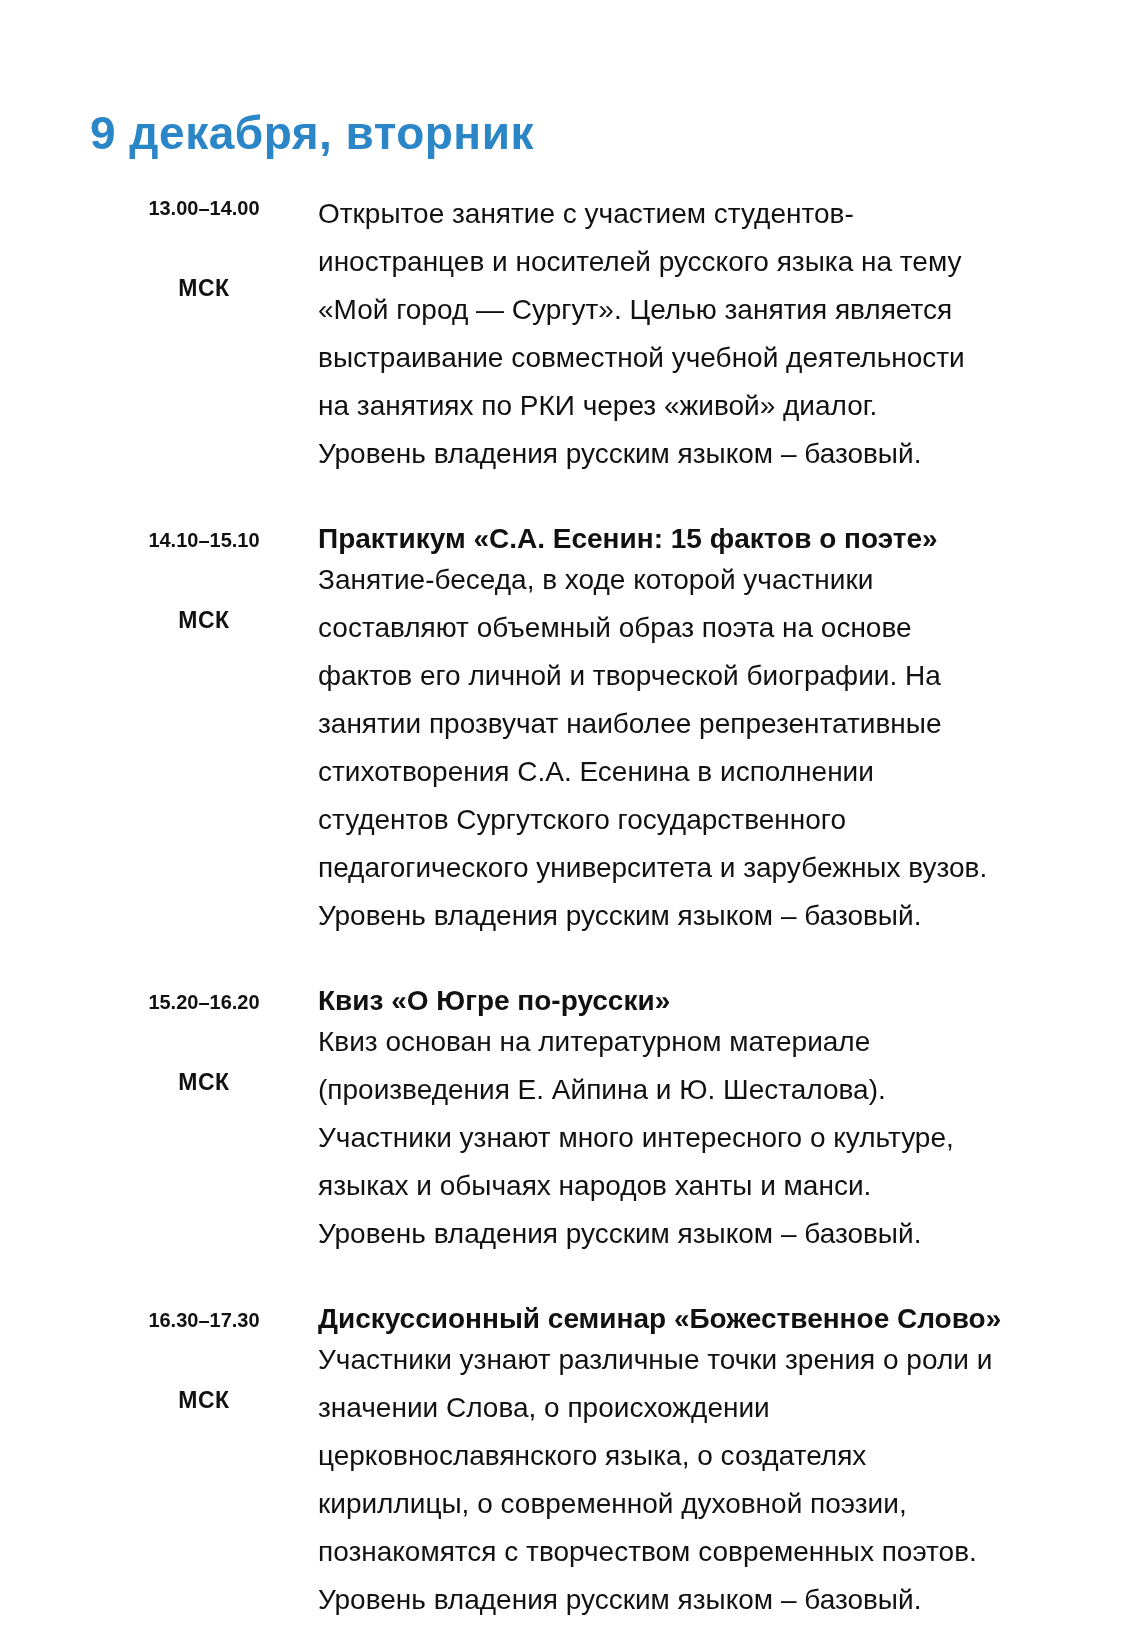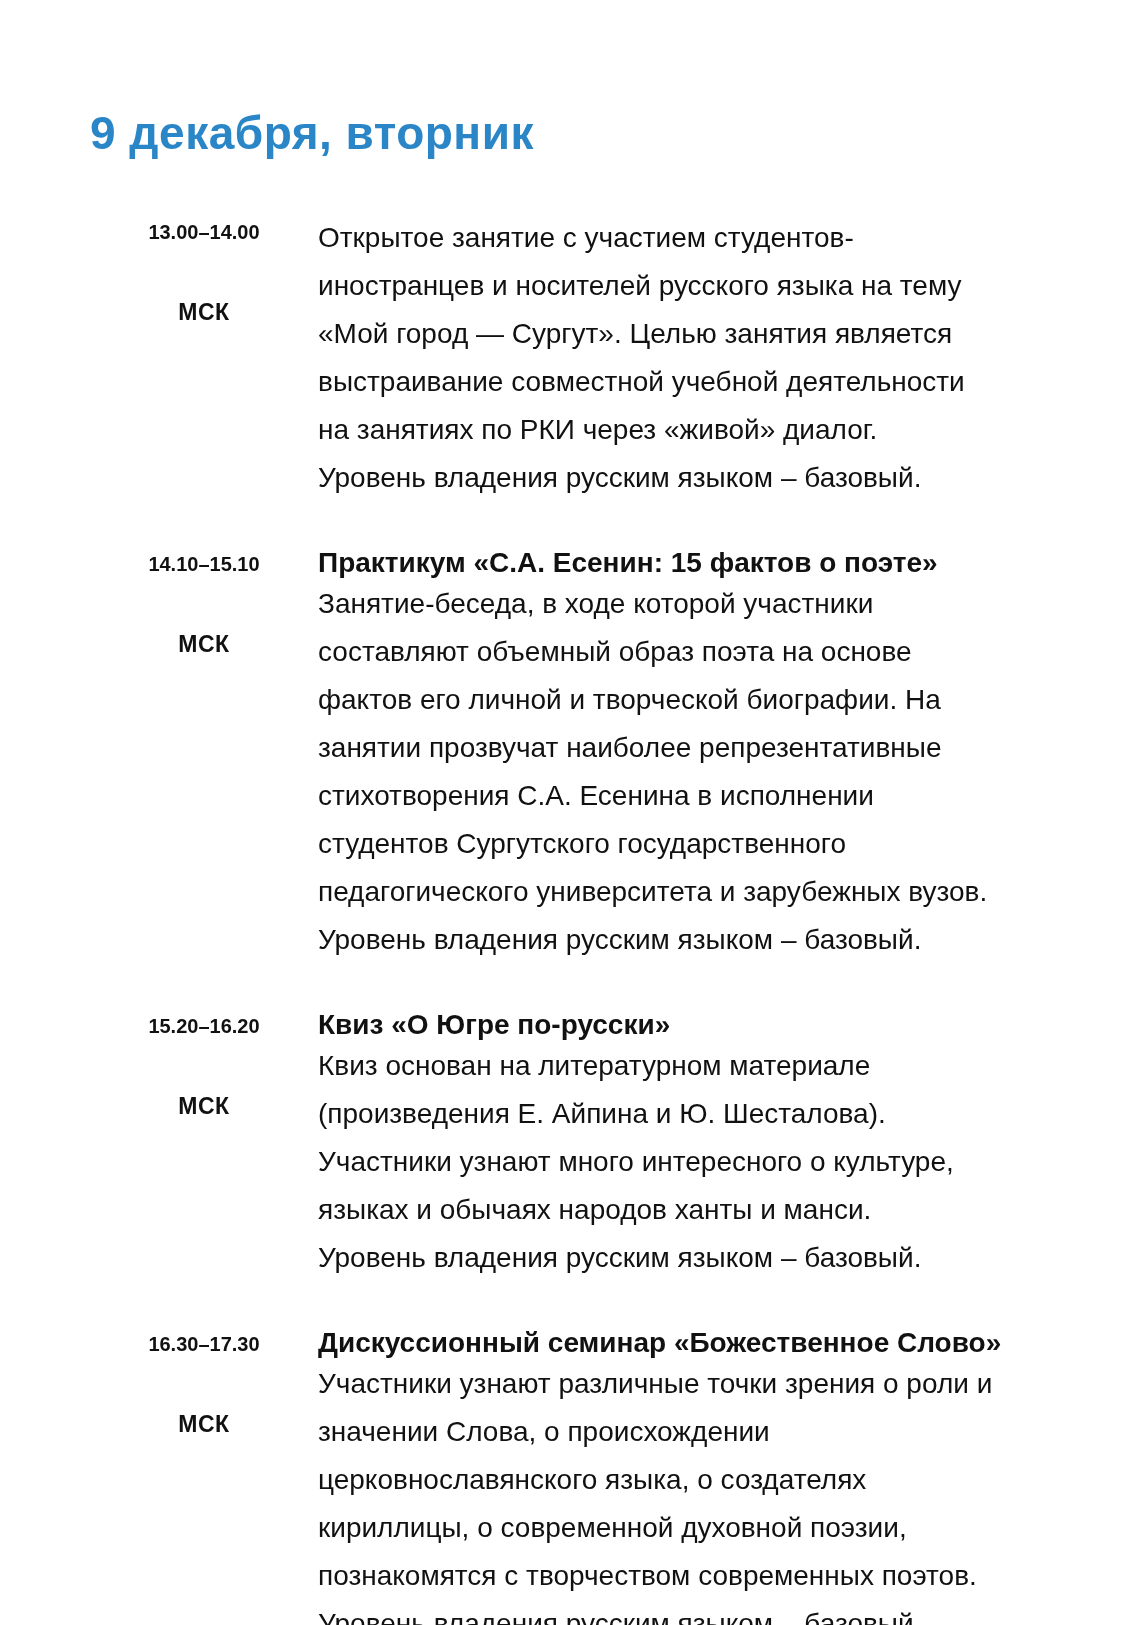--- a/index.html
+++ b/index.html
@@ -20,21 +20,21 @@
   .content {
     flex: 1;
     padding: 106px 110px 0 90px;
   }
 
   .page-title {
     color: #2b86c7;
     font-size: 46px;
     font-weight: bold;
     letter-spacing: 0.5px;
-    margin-bottom: 54px;
+    margin-bottom: 30px;
   }
 
   .event {
     display: flex;
     align-items: flex-start;
     margin-bottom: 44px;
   }
 
   .time-col {
     width: 228px;

